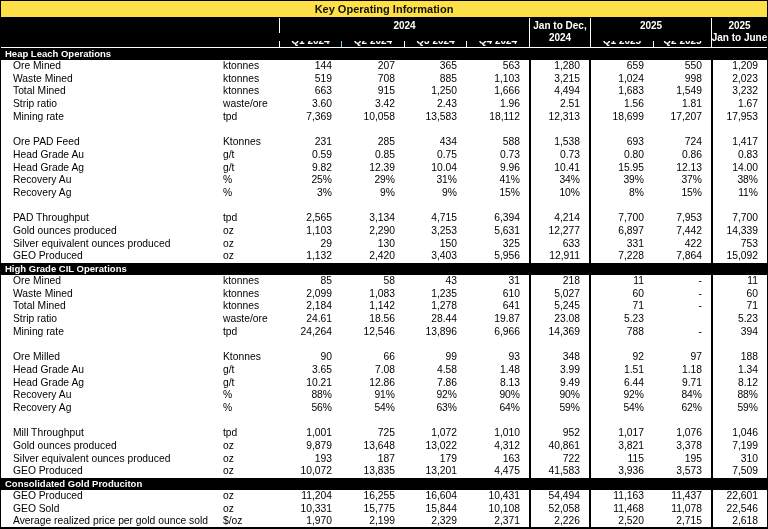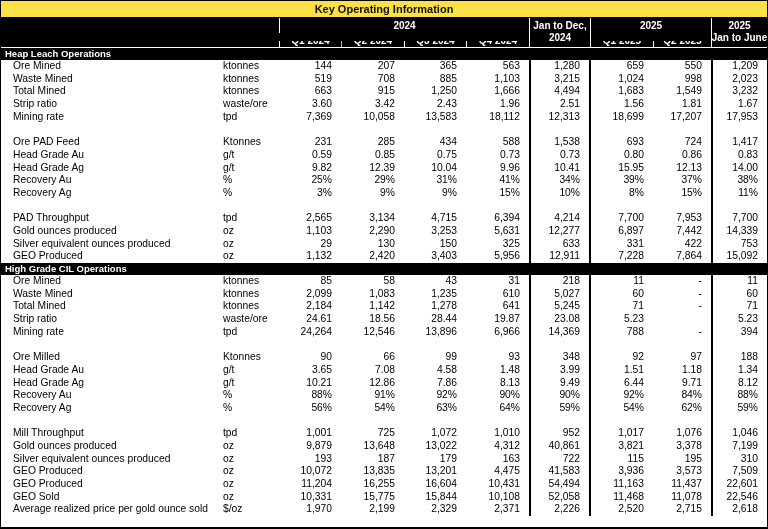--- a/index.html
+++ b/index.html
@@ -462,20 +462,21 @@
         <div class="c-unit">oz</div>
         <div class="c-val">10,072</div>
         <div class="c-val">13,835</div>
         <div class="c-val">13,201</div>
         <div class="c-val">4,475</div>
         <div class="c-val bl br">41,583</div>
         <div class="c-val">3,936</div>
         <div class="c-val">3,573</div>
         <div class="c-val bl">7,509</div>
       </div>
+      <div class="section-bar" style="background: rgb(0, 0, 0);">Consolidated Gold Produciton</div>
       <div class="row bold">
         <div class="c-label">GEO Produced</div>
         <div class="c-unit">oz</div>
         <div class="c-val">11,204</div>
         <div class="c-val">16,255</div>
         <div class="c-val">16,604</div>
         <div class="c-val">10,431</div>
         <div class="c-val bl br">54,494</div>
         <div class="c-val">11,163</div>
         <div class="c-val">11,437</div>

